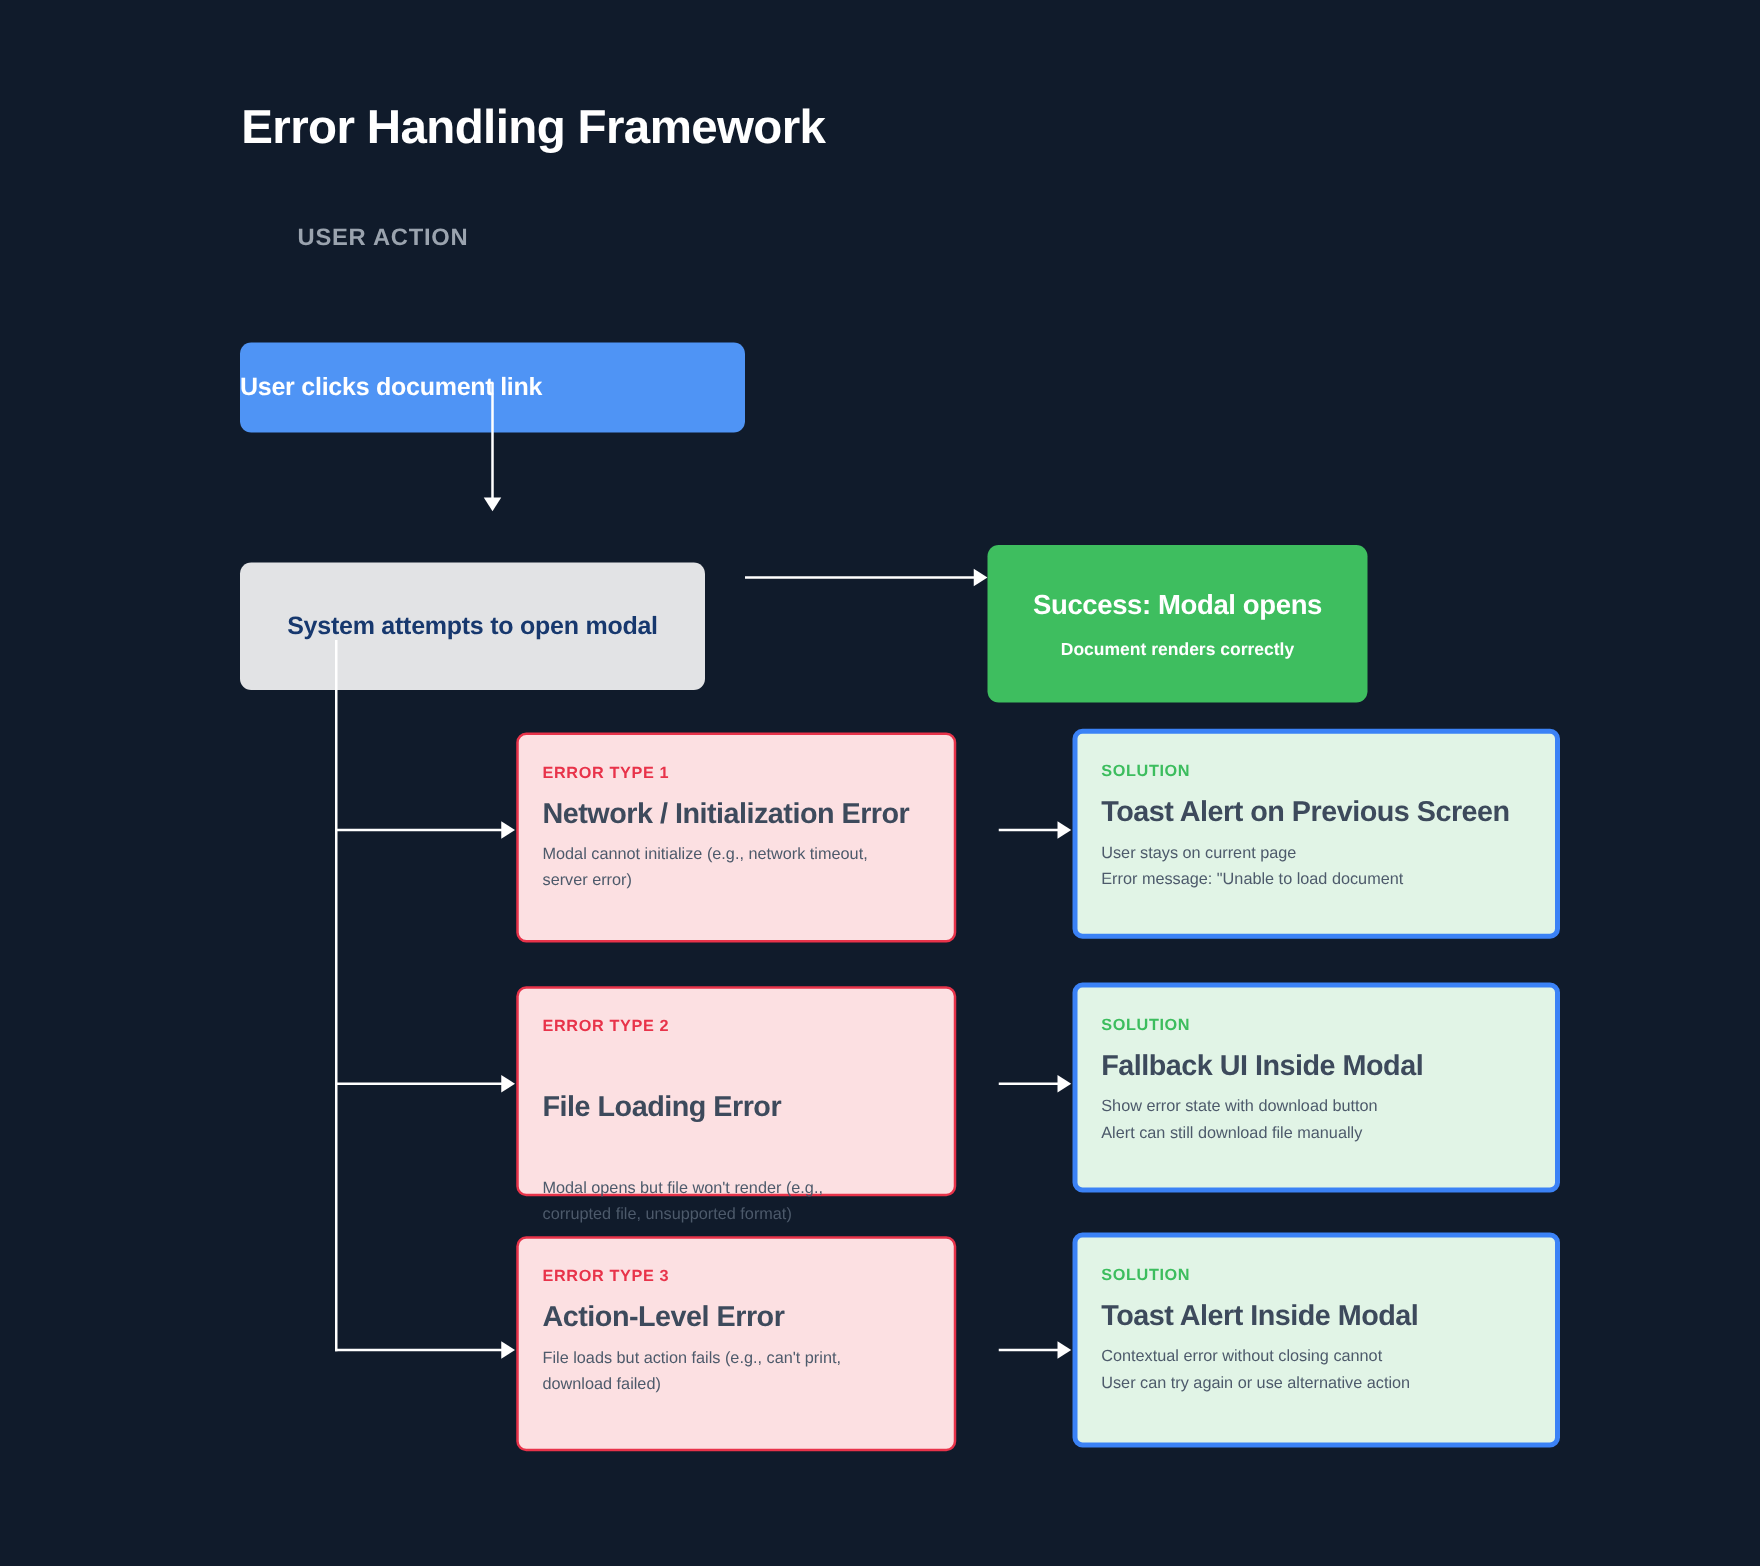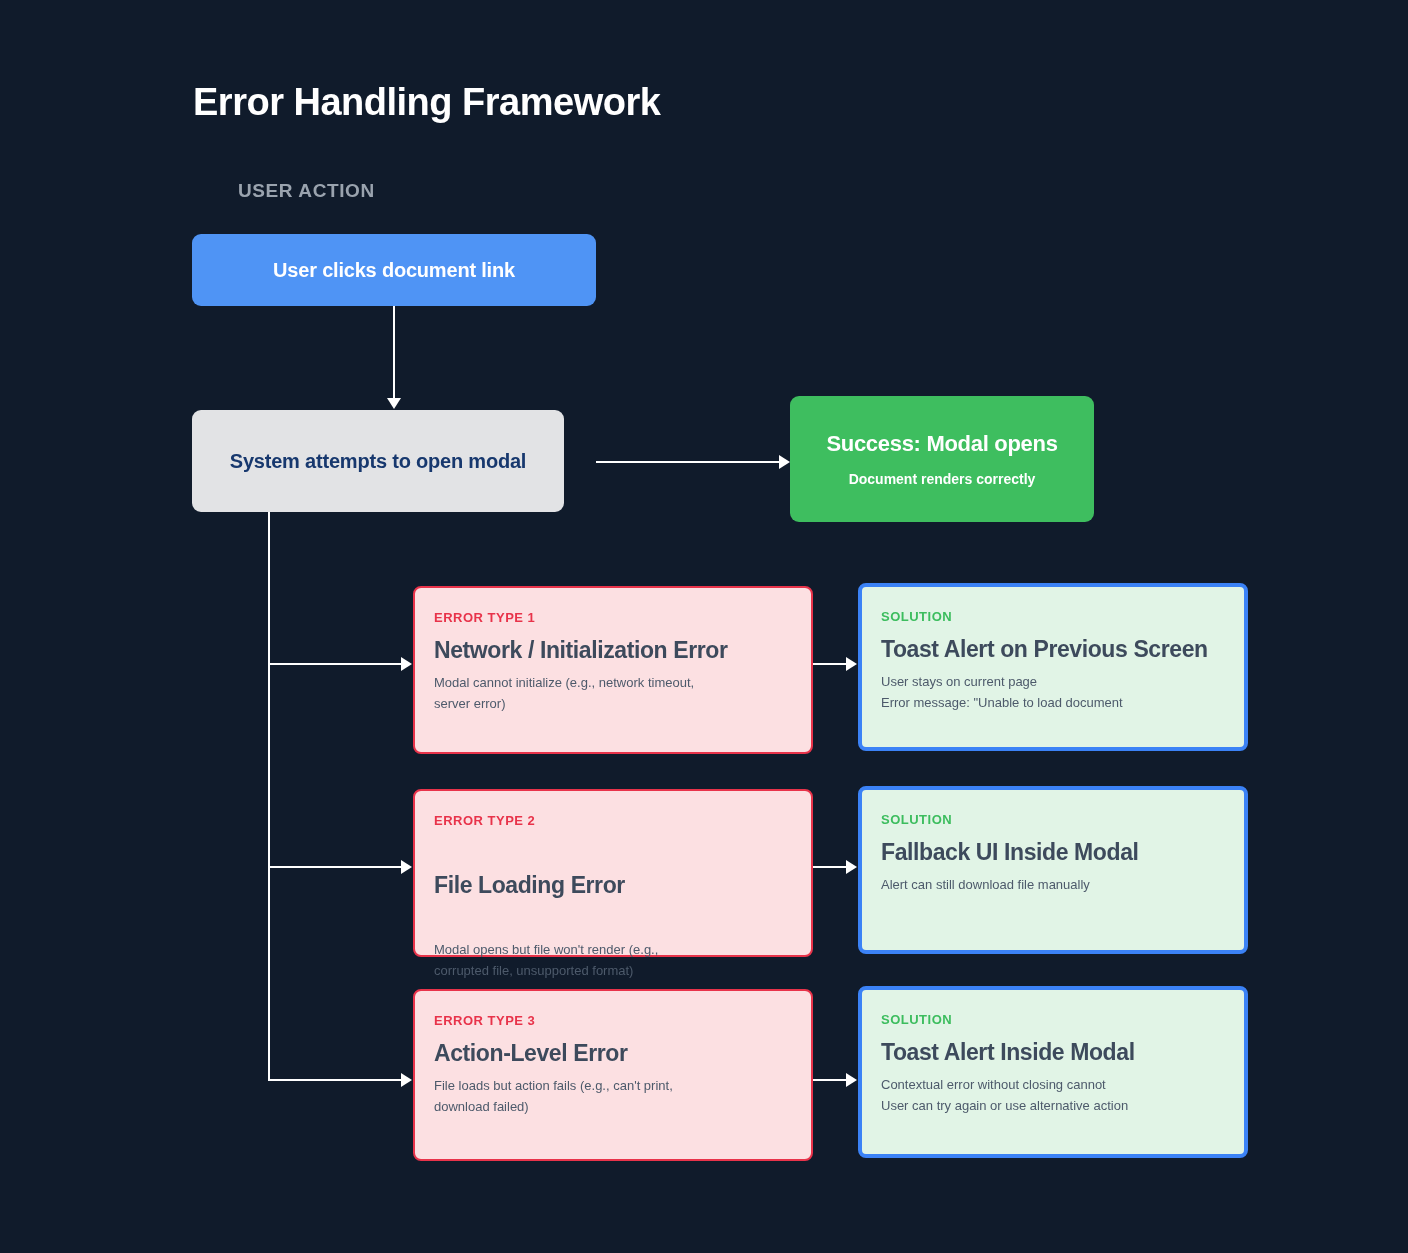--- a/index.html
+++ b/index.html
@@ -45,22 +45,22 @@
     margin-left: 44px;
   }
 
   
   .node {
     position: absolute;
     box-sizing: border-box;
     border-radius: 9px;
     display: flex;
     flex-direction: column;
-    align-items: center;
     justify-content: center;
+    margin-top: 40px;
   }
 
   .node-action {
     left: 192px;
     top: 234px;
     width: 404px;
     height: 72px;
     background: #4f94f5;
   }
   .node-action .node-title {
@@ -114,21 +114,21 @@
   .card {
     position: absolute;
     box-sizing: border-box;
     border-radius: 8px;
     padding: 22px 19px 18px 19px;
     display: flex;
     flex-direction: column;
   }
   .card-error {
     left: 413px;
-    width: 400px;
+    width: 352px;
     background: #fce0e2;
     border: 2px solid #e8334a;
   }
   .card-solution {
     left: 858px;
     width: 390px;
     background: #e1f4e6;
     border: 4px solid #3b82f6;
   }
 
@@ -260,20 +260,21 @@
     <div class="card-body">
       <span class="card-body-line">Modal opens but file won't render (e.g.,</span>
       <span class="card-body-line">corrupted file, unsupported format)</span>
     </div>
   </div>
 
   <div class="card card-solution row2s">
     <div class="card-kicker">SOLUTION</div>
     <div class="card-heading">Fallback UI Inside Modal</div>
     <div class="card-body">
+      <span class="card-body-line">Show error state with download button</span>
       <span class="card-body-line">Alert can still download file manually</span>
     </div>
   </div>
 
   <div class="card card-error row3">
     <div class="card-kicker">ERROR TYPE 3</div>
     <div class="card-heading">Action-Level Error</div>
     <div class="card-body">
       <span class="card-body-line">File loads but action fails (e.g., can't print,</span>
       <span class="card-body-line">download failed)</span>

